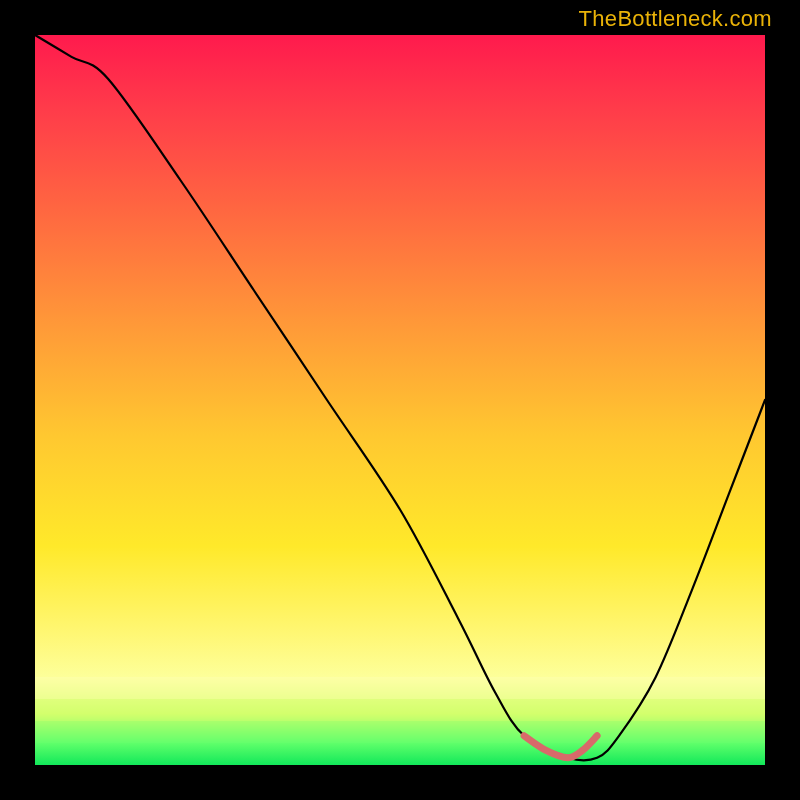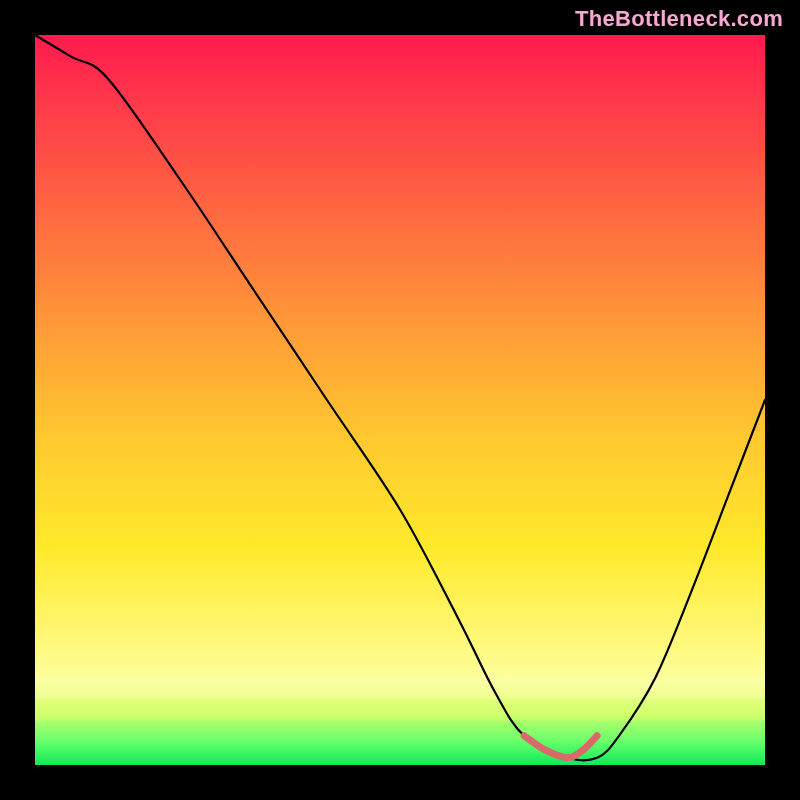--- a/index.html
+++ b/index.html
@@ -47,24 +47,24 @@
     left: 0;
     width: 100%;
   }
   .band1 { top: 88%; height: 3%; background: rgba(255,255,200,0.25); }
   .band2 { top: 91%; height: 3%; background: rgba(200,255,120,0.20); }
   .band3 { top: 94%; height: 3%; background: rgba(120,255,120,0.22); }
 
   .watermark {
     position: absolute;
     top: 6px;
-    right: 17px;
-    color: #f9a8d4;
+    right: 28px;
+    color: #eab308;
     font-size: 22px;
-    font-weight: 700;
+    font-weight: 400;
     letter-spacing: 0.3px;
   }
   svg.curve {
     position: absolute;
     left: 35px;
     top: 35px;
     width: 730px;
     height: 730px;
     overflow: visible;
   }

